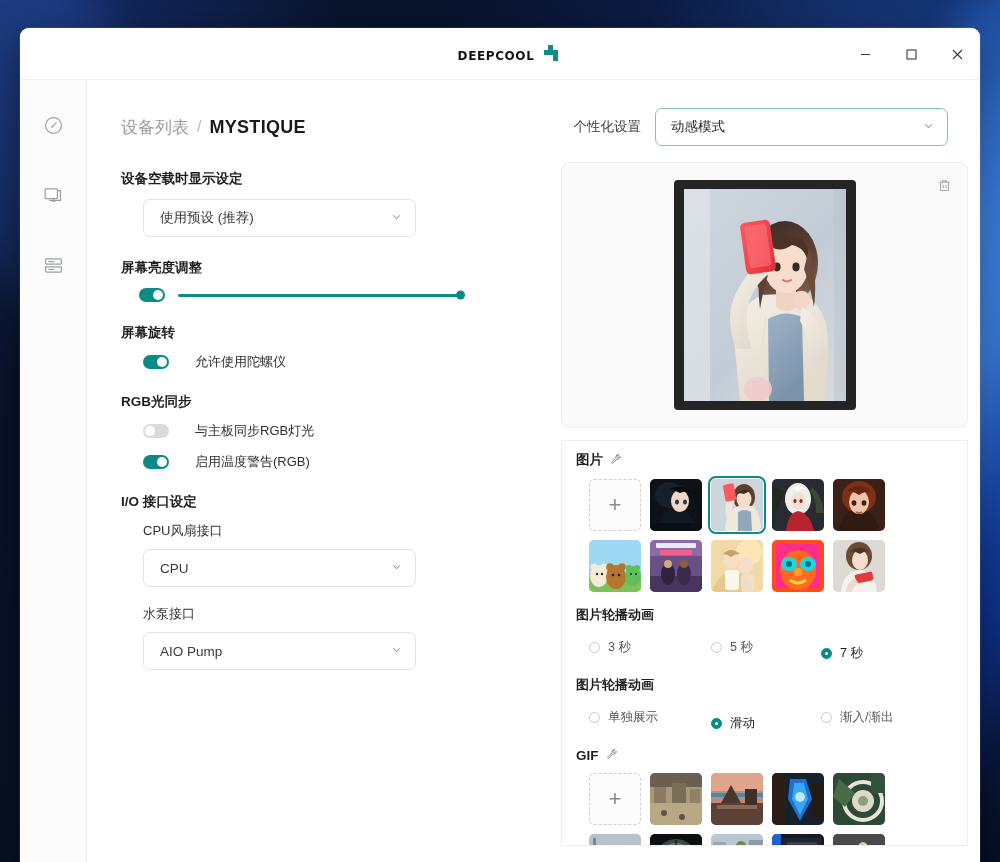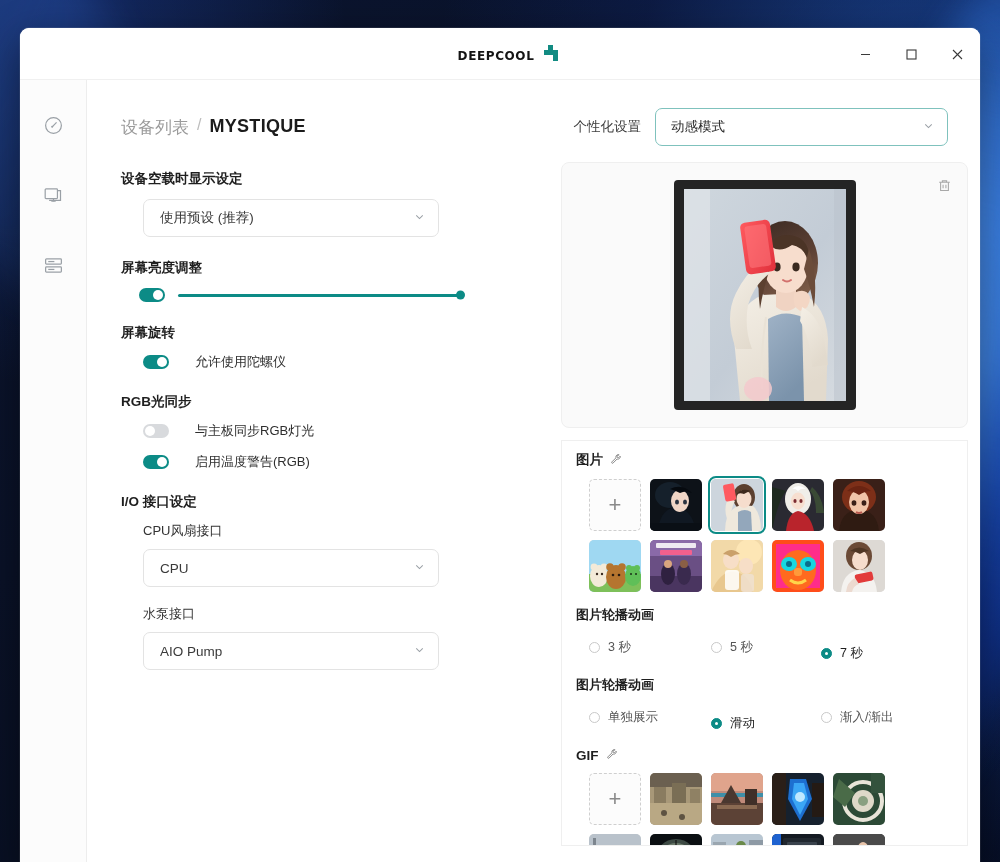--- a/index.html
+++ b/index.html
@@ -141,21 +141,21 @@
     background: #ffffff;
     padding: 0 12px 0 0;
   }
 
   #content-head {
     display: flex;
     align-items: center;
     justify-content: space-between;
     padding: 28px 20px 16px 34px;
   }
-  .breadcrumb { display: flex; align-items: flex-start; gap: 8px; }
+  .breadcrumb { display: flex; align-items: center; gap: 8px; }
   .bc-parent { font-size: 17px; color: #9b9b9b; }
   .bc-sep { font-size: 16px; color: #bdbdbd; }
   .bc-current { font-size: 18px; color: #1b1b1b; font-weight: 700; letter-spacing: .3px; }
 
   .mode-group { display: flex; align-items: center; gap: 14px; }
   .mode-label { font-size: 13.5px; color: #3d3d3d; font-weight: 500; white-space: nowrap; }
   .mode-select {
     width: 293px; height: 38px;
     border: 1px solid #7fc2bd;
     border-radius: 7px;
@@ -180,21 +180,21 @@
     font-weight: 700;
     margin-bottom: 11px;
   }
   .s-sub {
     font-size: 13px;
     color: #333;
     font-weight: 400;
     margin: 0 0 9px 22px;
   }
   .sel-box {
-    width: 296px; height: 38px;
+    width: 273px; height: 38px;
     border: 1px solid #e3e3e3;
     border-radius: 7px;
     background: #fff;
     display: flex; align-items: center; justify-content: space-between;
     padding: 0 12px 0 16px;
     font-size: 13.5px; color: #3a3a3a;
     margin-left: 22px;
   }
   .s-block { margin-bottom: 22px; }
 

